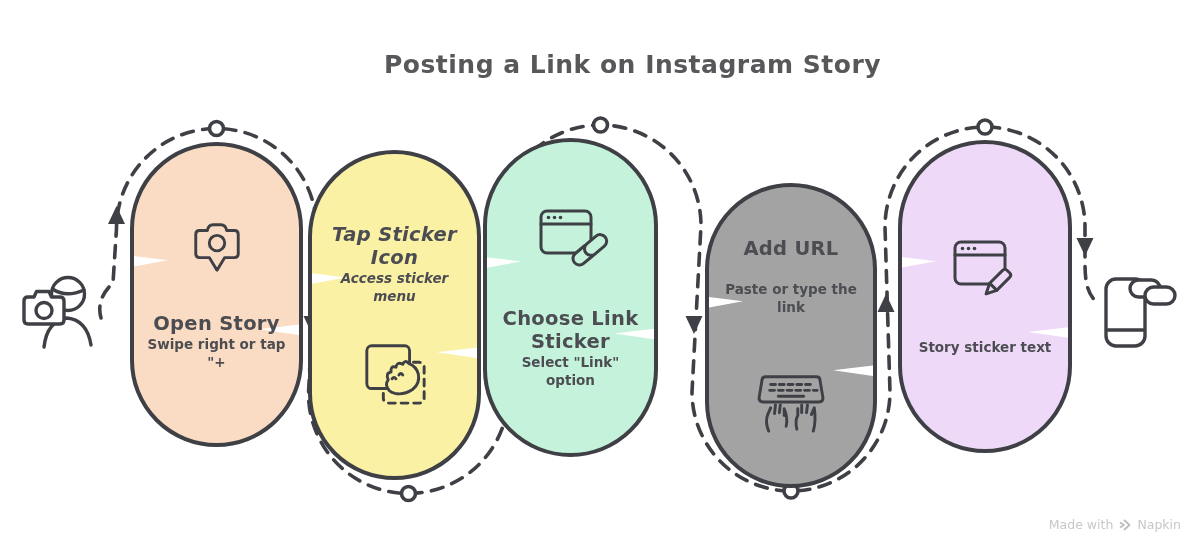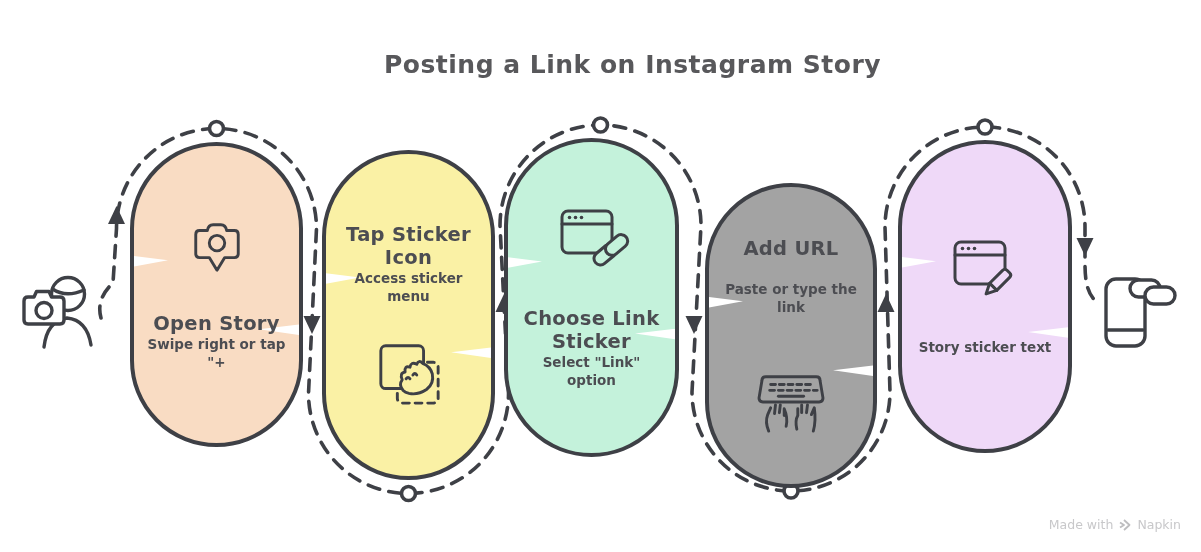--- a/index.html
+++ b/index.html
@@ -112,34 +112,34 @@
     <span class="streak s1"></span>
     <span class="streak s2"></span>
     <svg class="picon" width="68" height="56" viewBox="0 0 70 58">
       <path d="M13 17 Q13 13 17 13 L25 13 Q26 7 31 7 L39 7 Q44 7 45 13 L53 13 Q57 13 57 17 L57 37 Q57 41 53 41 L43 41 L35 54 L27 41 L17 41 Q13 41 13 37 Z"></path>
       <circle cx="35" cy="26" r="8"></circle>
     </svg>
     <div class="ptitle">Open Story</div>
     <div class="psub">Swipe right or tap "+</div>
   </div>
 
-  <div class="pill text-first" style="left: 322px; top: 150px; width: 173px; height: 330px; background: rgb(250, 241, 165); --bg: #FAF1A5;">
+  <div class="pill text-first" style="left: 308px; top: 150px; width: 173px; height: 330px; background: rgb(250, 241, 165); font-style: italic; --bg: #FAF1A5;">
     <span class="streak s1"></span>
     <span class="streak s2"></span>
     <div class="ptitle">Tap Sticker Icon</div>
     <div class="psub">Access sticker menu</div>
     <svg class="picon" width="70" height="68" viewBox="0 0 72 70">
       <rect class="dash" x="24" y="24" width="42" height="42" rx="5"></rect>
       <rect class="occ" x="7" y="7" width="44" height="44" rx="5"></rect>
       <path class="occ" d="M30 53 Q25 47 29 42 Q26 35 32 34 Q31 27 37 29 Q38 23 44 26 Q46 21 50 25 Q58 28 60 36 Q62 46 54 52 Q45 58 36 56 Q32 55 30 53 Z"></path>
       <path d="M33 41 Q35 38 37 41 M40 37 Q42 34 44 37"></path>
     </svg>
   </div>
 
-  <div class="pill icon-first" style="left: 504px; top: 138px; width: 175px; height: 319px; background: rgb(196, 242, 219); --bg: #C4F2DB;">
+  <div class="pill icon-first" style="left: 483px; top: 138px; width: 175px; height: 319px; background: rgb(196, 242, 219); --bg: #C4F2DB;">
     <span class="streak s1"></span>
     <span class="streak s2"></span>
     <svg class="picon" width="74" height="64" viewBox="0 0 74 64">
       <rect x="7" y="6" width="50" height="42" rx="6"></rect>
       <path d="M7 19 L57 19"></path>
       <circle class="fdot" cx="14.5" cy="12.5" r="1.8"></circle>
       <circle class="fdot" cx="20.5" cy="12.5" r="1.8"></circle>
       <circle class="fdot" cx="26.5" cy="12.5" r="1.8"></circle>
       <g transform="rotate(-40 52 48)">
         <rect class="occ" x="37" y="41.5" width="25" height="13" rx="6.5"></rect>

